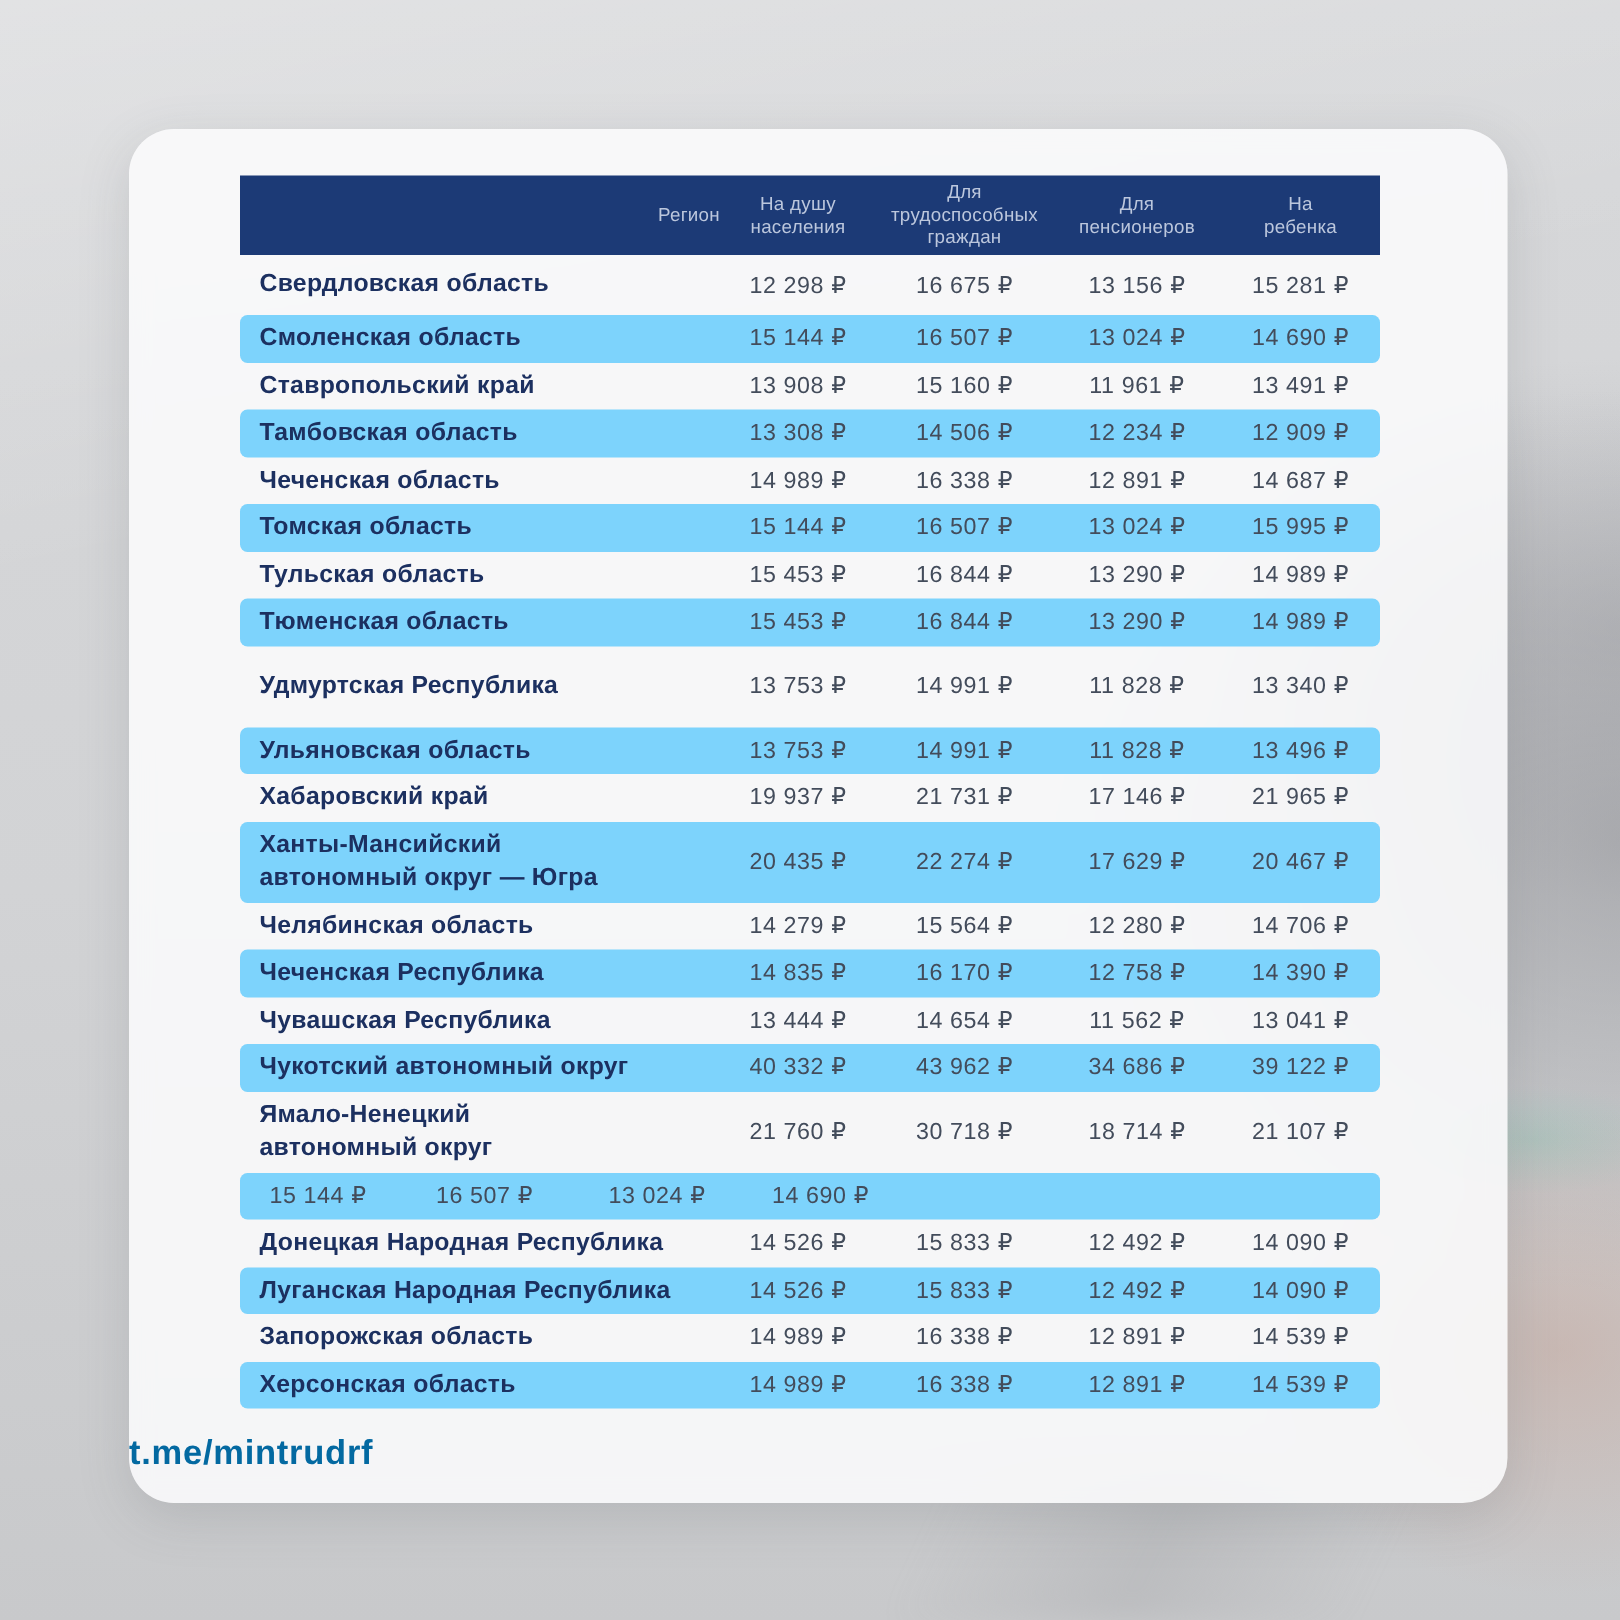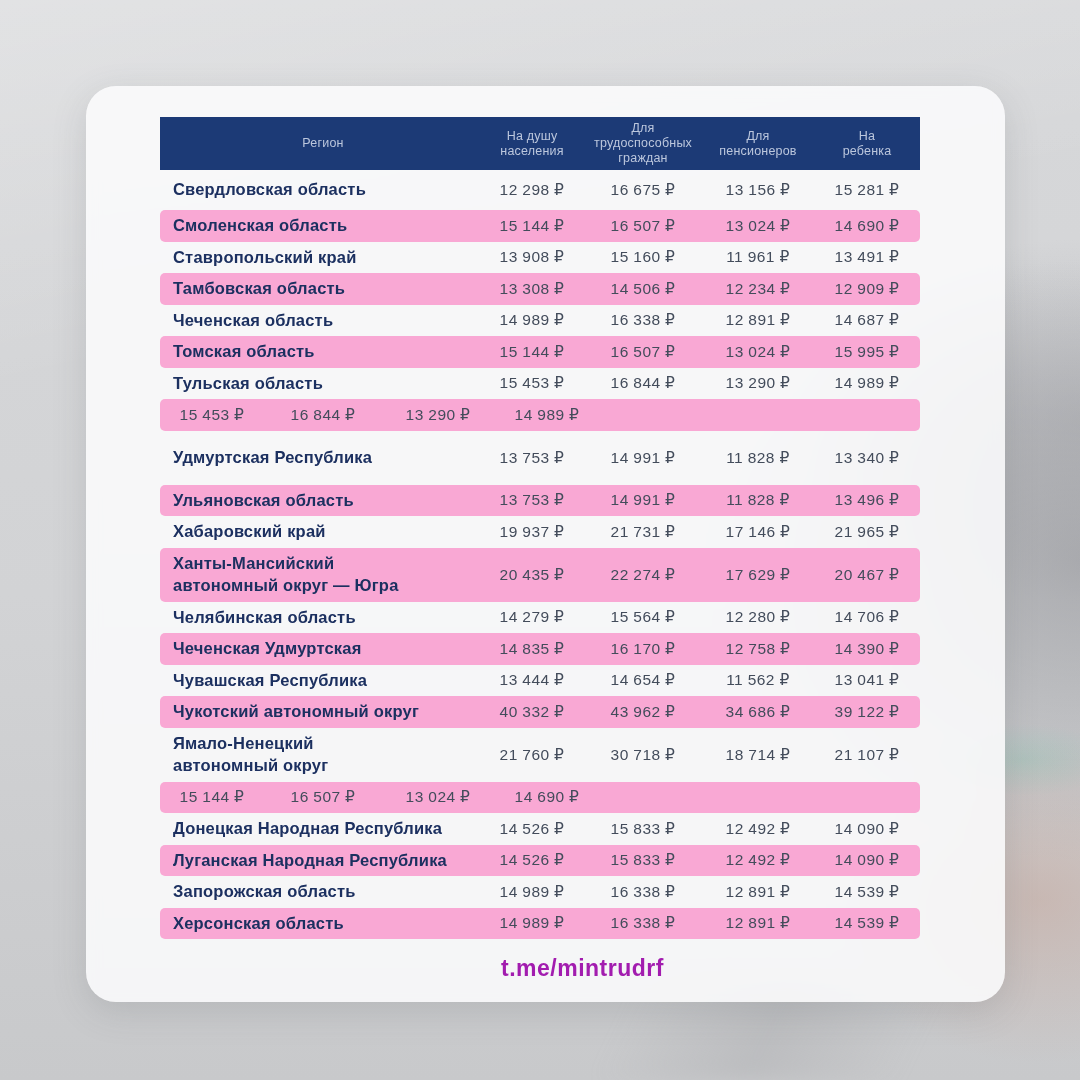--- a/index.html
+++ b/index.html
@@ -25,38 +25,38 @@
   .card{position:absolute;left:86px;top:86px;width:919px;height:916px;
     background:rgba(252,252,253,.87);border-radius:30px;
     box-shadow:0 10px 34px rgba(88,92,102,.18);
     -webkit-backdrop-filter:blur(7px);backdrop-filter:blur(7px);}
 
   .table{position:absolute;left:74px;top:31px;width:760px;}
 
   .thead{display:flex;align-items:center;height:53px;background:#1c3a76;
     color:#bcc7dd;font-size:12.5px;line-height:1.18;letter-spacing:.2px;}
   .th{white-space:pre-line;text-align:center;}
-  .th.region{width:320px;text-align:center;padding-left:6px;box-sizing:border-box;}
+  .th.region{width:320px;text-align:right;padding-left:6px;box-sizing:border-box;}
   .c0{width:104px}.c1{width:118px}.c2{width:112px}.c3{width:106px}
 
   .rows{display:flex;flex-direction:column;}
   .row{display:flex;align-items:center;min-height:31.5px;}
-  .row.band{background:#f9a8d4;border-radius:5px;}
+  .row.band{background:#7dd3fc;border-radius:5px;}
   .rows .row:nth-child(1){min-height:40px;}
   .rows .row:nth-child(9),
   .rows .row:nth-child(12),
   .rows .row:nth-child(17){min-height:54px;}
 
   .cell{box-sizing:border-box;}
   .cell.region{width:320px;padding-left:13px;font-weight:bold;font-size:16.5px;
     color:#1c3060;letter-spacing:.2px;white-space:pre-line;line-height:1.28;}
   .cell.val{font-size:15.5px;color:#434c5b;text-align:center;letter-spacing:.4px;}
 
-  .footer{position:absolute;left:0;bottom:20px;width:100%;text-align:center;
-    font-weight:bold;font-size:23px;letter-spacing:.5px;color:#a21caf;padding-left:37px;}
+  .footer{position:absolute;left:0;bottom:20px;width:100%;text-align:left;
+    font-weight:bold;font-size:23px;letter-spacing:.5px;color:#0369a1;}
 </style>
 </head>
 <body>
 
 <div class="stage">
   <div class="bg"></div>
   <div class="bg-streak"></div>
 
   <div class="card">
     <div class="table">
@@ -125,20 +125,21 @@
 
         <div class="row">
           <div class="cell region">Тульская область</div>
           <div class="cell val c0">15 453 ₽</div>
           <div class="cell val c1">16 844 ₽</div>
           <div class="cell val c2">13 290 ₽</div>
           <div class="cell val c3">14 989 ₽</div>
         </div>
 
         <div class="row band">
+          <div class="cell region">Тюменская область</div>
           <div class="cell val c0">15 453 ₽</div>
           <div class="cell val c1">16 844 ₽</div>
           <div class="cell val c2">13 290 ₽</div>
           <div class="cell val c3">14 989 ₽</div>
         </div>
 
         <div class="row">
           <div class="cell region">Удмуртская Республика</div>
           <div class="cell val c0">13 753 ₽</div>
           <div class="cell val c1">14 991 ₽</div>
@@ -173,21 +174,21 @@
 
         <div class="row">
           <div class="cell region">Челябинская область</div>
           <div class="cell val c0">14 279 ₽</div>
           <div class="cell val c1">15 564 ₽</div>
           <div class="cell val c2">12 280 ₽</div>
           <div class="cell val c3">14 706 ₽</div>
         </div>
 
         <div class="row band">
-          <div class="cell region">Чеченская Удмуртская</div>
+          <div class="cell region">Чеченская Республика</div>
           <div class="cell val c0">14 835 ₽</div>
           <div class="cell val c1">16 170 ₽</div>
           <div class="cell val c2">12 758 ₽</div>
           <div class="cell val c3">14 390 ₽</div>
         </div>
 
         <div class="row">
           <div class="cell region">Чувашская Республика</div>
           <div class="cell val c0">13 444 ₽</div>
           <div class="cell val c1">14 654 ₽</div>

